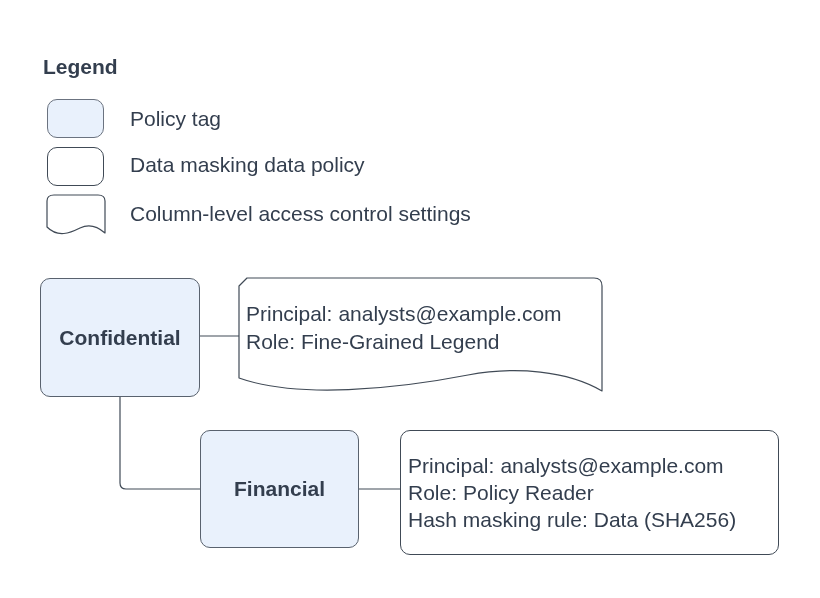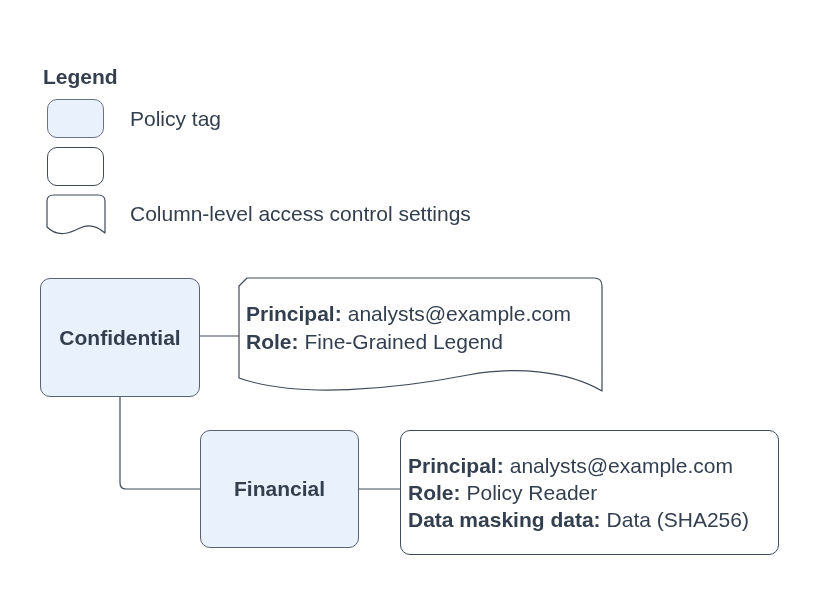--- a/index.html
+++ b/index.html
@@ -2,24 +2,24 @@
 <html><head>
 <meta charset="utf-8">
 <style>
   html,body{margin:0;padding:0;background:#fff;}
   .canvas{
     position:relative;width:820px;height:598px;background:#ffffff;overflow:hidden;
     font-family:"Liberation Sans", sans-serif;color:#333e4e;
   }
   .layer{position:absolute;left:0;top:0;pointer-events:none;}
   .abs{position:absolute;}
-  .b{font-weight:bold;margin-right:6px;margin-top:28px;}
+  .b{font-weight:normal;margin-right:6px;margin-top:28px;}
 
   
-  .legend-title{left:43px;top:64px;font-size:21px;font-weight:bold;line-height:26px;}
+  .legend-title{left:43px;top:54px;font-size:21px;font-weight:bold;line-height:26px;}
   .swatch{left:47px;width:57px;height:39px;border-radius:10px;box-sizing:border-box;}
   .swatch-policy{top:99px;background:#e9f1fc;border:1px solid #6b7380;}
   .swatch-datapolicy{top:147px;background:#ffffff;border:1px solid #404a56;}
   .legend-label{left:130px;font-size:21px;font-weight:normal;line-height:26px;white-space:nowrap;}
   .legend-label-1{top:106px;}
   .legend-label-2{top:152px;}
   .legend-label-3{top:201px;}
 
   
   .node{
@@ -63,20 +63,21 @@
              C 70 233 58 238 47 227
              V 201 Q 47 195 54 195 Z" fill="#ffffff" stroke="#404a56" stroke-width="1.2" stroke-linejoin="round"></path>
   </svg>
 
   <div class="abs legend-title">Legend</div>
 
   <div class="abs swatch swatch-policy"></div>
   <div class="abs legend-label legend-label-1">Policy tag</div>
 
   <div class="abs swatch swatch-datapolicy"></div>
+  <div class="abs legend-label legend-label-2">Data masking data policy</div>
 
   <div class="abs legend-label legend-label-3">Column-level access control settings</div>
 
   <div class="abs node node-confidential">
     <span>Confidential</span>
   </div>
 
   <div class="abs node node-financial">
     <span>Financial</span>
   </div>
@@ -91,17 +92,17 @@
   </div>
 
   <div class="abs mask-card">
     <div class="tline">
       <span class="b">Principal:</span><span>analysts@example.com</span>
     </div>
     <div class="tline">
       <span class="b">Role:</span><span>Policy Reader</span>
     </div>
     <div class="tline">
-      <span class="b">Data masking data:</span><span>Data (SHA256)</span>
+      <span class="b">Hash masking rule:</span><span>Data (SHA256)</span>
     </div>
   </div>
 
 </div>
 
 </body></html>

